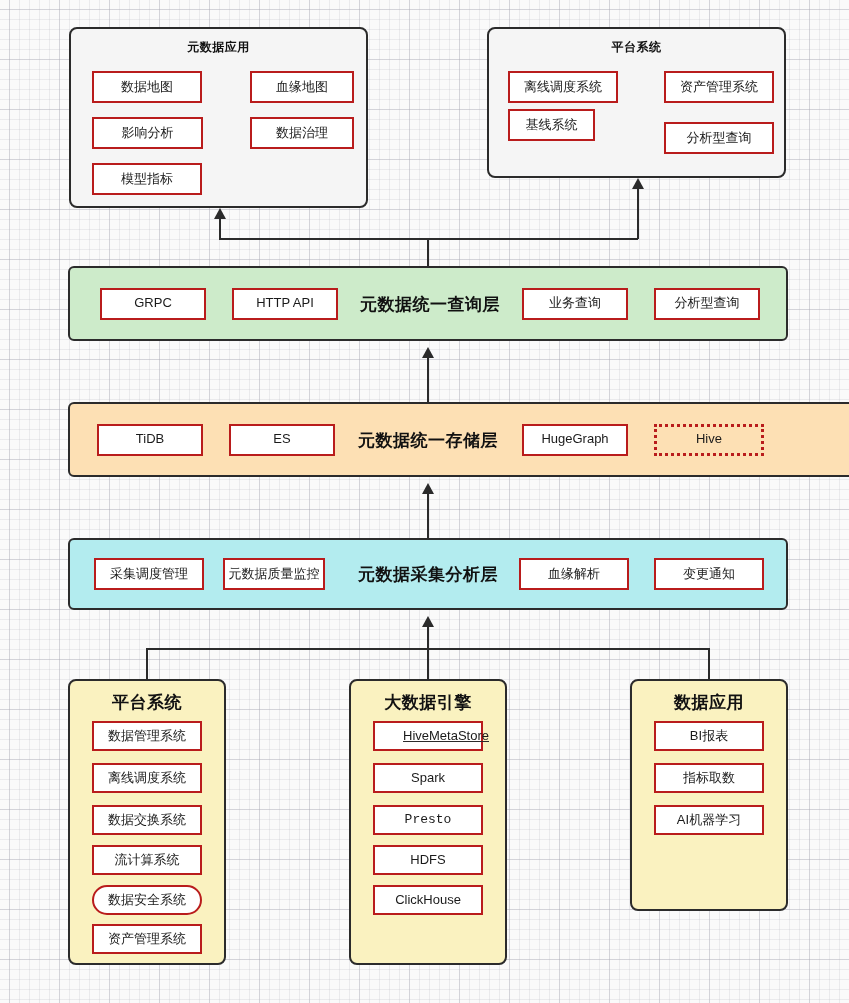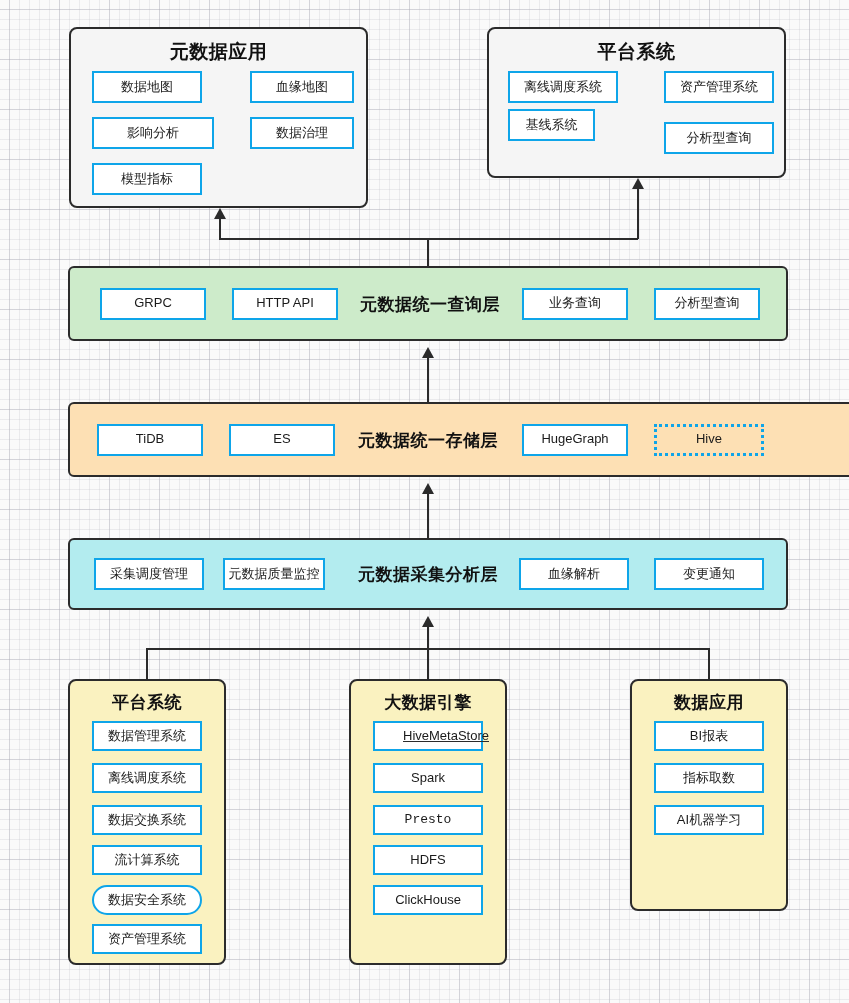--- a/index.html
+++ b/index.html
@@ -39,37 +39,37 @@
     right: 0;
     text-align: center;
     font-weight: bold;
     color: #111111;
     letter-spacing: 0.5px;
   }
   .leaf {
     position: absolute;
     box-sizing: border-box;
     background: #ffffff;
-    border: 2px solid #0ea5e9;
+    border: 2px solid #b91c1c;
     display: flex;
     align-items: center;
     justify-content: center;
     color: #1a1a1a;
     text-align: right;
     line-height: 1.1;
   }
   .leaf.dotted {
     border-style: dotted;
     border-width: 3px;
     background: transparent;
   }
 
   
   .gray-grp { background: #f5f5f5; }
-  .gray-grp .grp-title { font-size: 19px; top: 10px; }
+  .gray-grp .grp-title { font-size: 12px; top: 10px; }
   .gray-leaf { height: 32px; font-size: 13px; }
 
   
   .band { border-radius: 6px; }
   .band-title {
     position: absolute;
     font-weight: bold;
     font-size: 17px;
     color: #111111;
     white-space: nowrap;
@@ -114,21 +114,21 @@
 </style>
 </head>
 <body>
 
 <div id="canvas">
 
   <div class="grp gray-grp" style="left:69px; top:27px; width:299px; height:181px;">
     <div class="grp-title">元数据应用</div>
     <div class="leaf gray-leaf" style="left:21px; top:42px; width:110px;">数据地图</div>
     <div class="leaf gray-leaf" style="left:179px; top:42px; width:104px;">血缘地图</div>
-    <div class="leaf gray-leaf" style="left:21px; top:88px; width:122px;">影响分析</div>
+    <div class="leaf gray-leaf" style="left:21px; top:88px; width:111px;">影响分析</div>
     <div class="leaf gray-leaf" style="left:179px; top:88px; width:104px;">数据治理</div>
     <div class="leaf gray-leaf" style="left:21px; top:134px; width:110px;">模型指标</div>
   </div>
 
   <div class="grp gray-grp" style="left:487px; top:27px; width:299px; height:151px;">
     <div class="grp-title">平台系统</div>
     <div class="leaf gray-leaf" style="left:19px; top:42px; width:110px;">离线调度系统</div>
     <div class="leaf gray-leaf" style="left:175px; top:42px; width:110px;">资产管理系统</div>
     <div class="leaf gray-leaf" style="left:19px; top:80px; width:87px;">基线系统</div>
     <div class="leaf gray-leaf" style="left:175px; top:93px; width:110px;">分析型查询</div>

